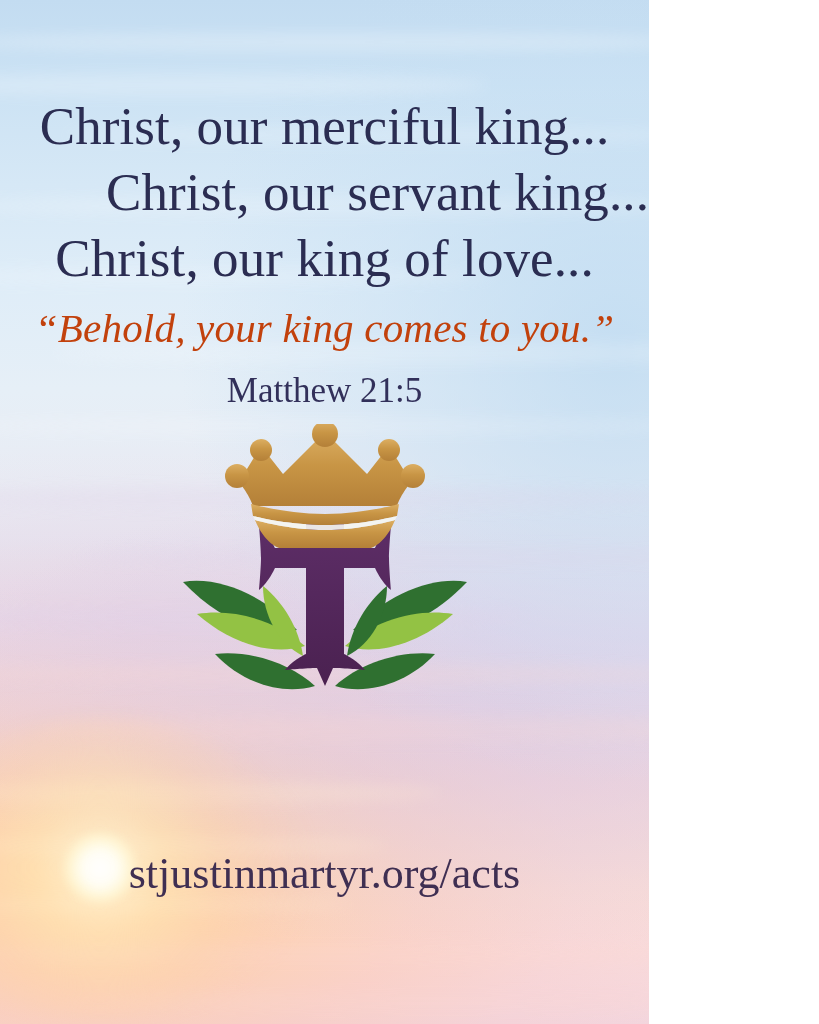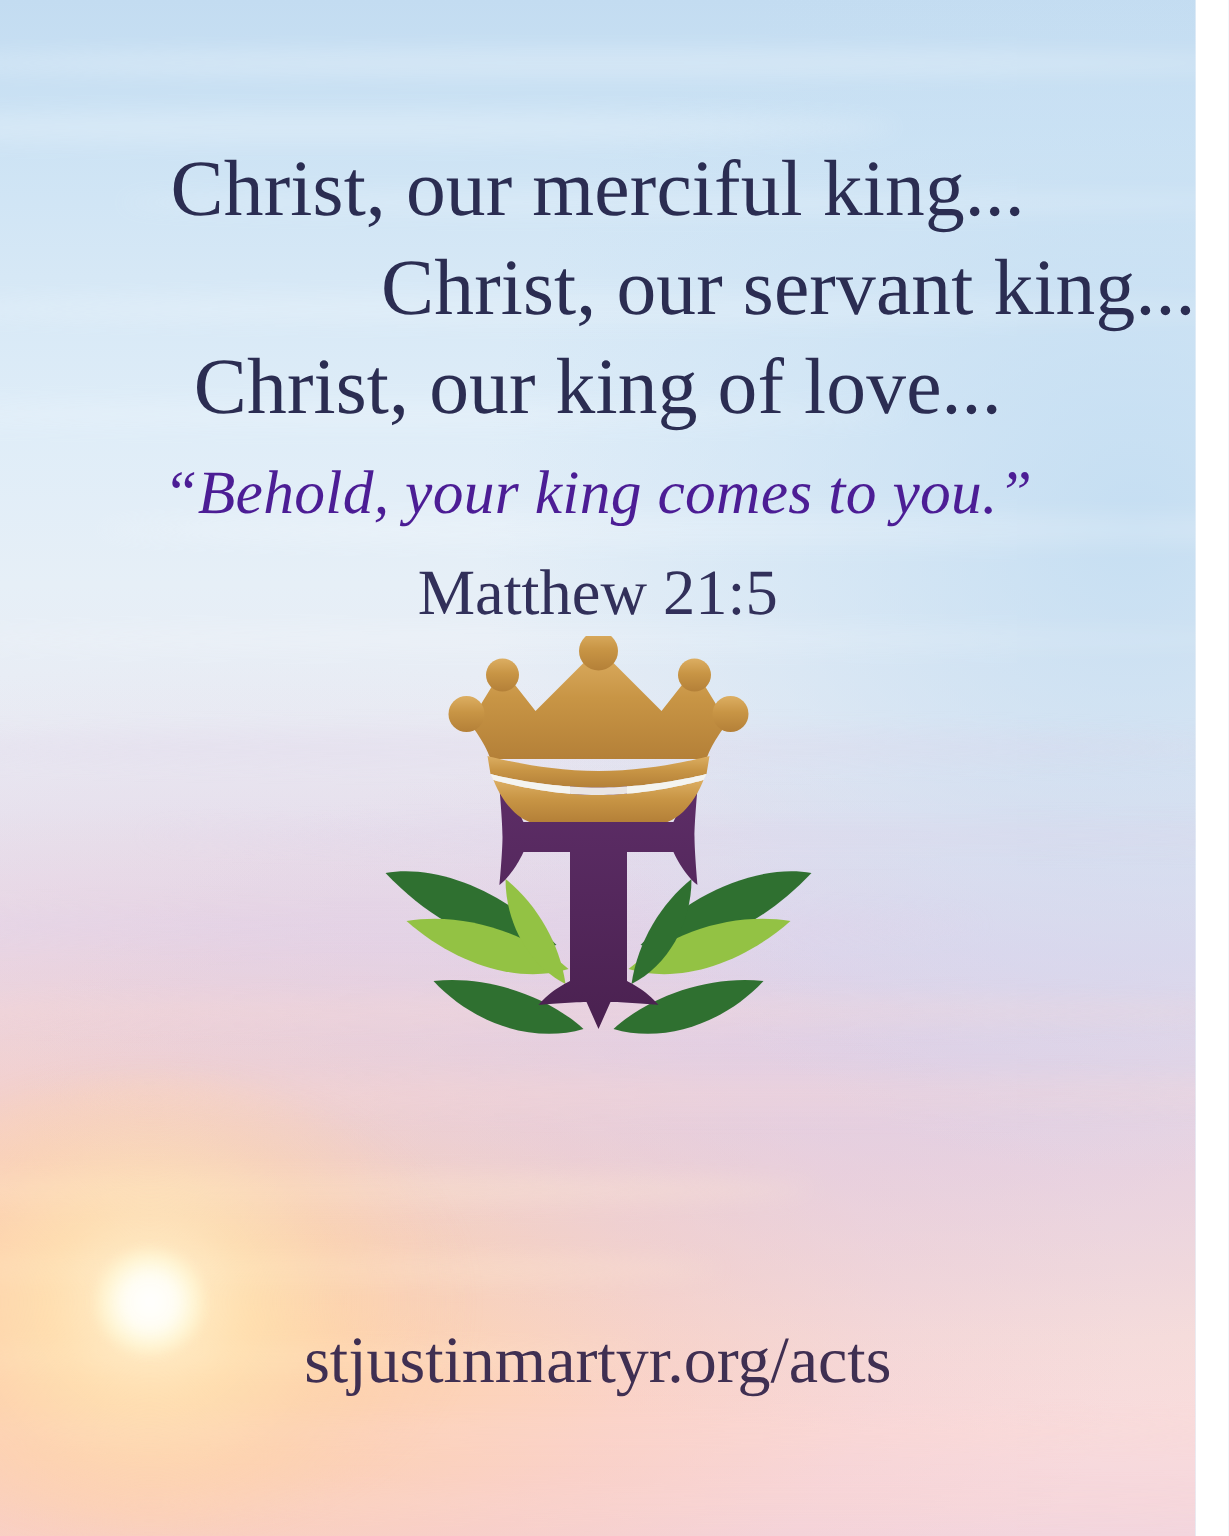--- a/index.html
+++ b/index.html
@@ -8,21 +8,21 @@
     padding: 0;
     background: #ffffff;
   }
   body {
     font-family: "Liberation Serif", "DejaVu Serif", serif;
   }
 
   
   .poster {
     position: relative;
-    width: 797px;
+    width: 649px;
     height: 1024px;
     overflow: hidden;
     background: #cfe1f2;
   }
 
   
   .sky-base {
     position: absolute;
     inset: 0;
     background: linear-gradient(
@@ -140,44 +140,44 @@
     color: #2b2d52;
     font-size: 53px;
     letter-spacing: 0.1px;
   }
   .verse-1 { top: 96px; }
   .verse-2 { top: 162px; text-align: right; }
   .verse-3 { top: 228px; }
 
   .scripture-quote {
     top: 304px;
-    color: #4c1d95;
+    color: #c2410c;
     font-size: 41px;
     font-style: italic;
     letter-spacing: 0.2px;
   }
   .scripture-ref {
     top: 371px;
     color: #32305a;
-    font-size: 43px;
+    font-size: 35px;
   }
 
   .event-title {
     top: 735px;
     color: #3a2c56;
     font-size: 50px;
     letter-spacing: 0.2px;
   }
   .event-dates {
     top: 823px;
     color: #42305a;
     font-size: 48px;
   }
   .event-url {
-    top: 881px;
+    top: 848px;
     color: #3f2f52;
     font-size: 44px;
   }
 
   
   .logo {
     position: absolute;
     left: 50%;
     top: 424px;
     transform: translateX(-50%);

